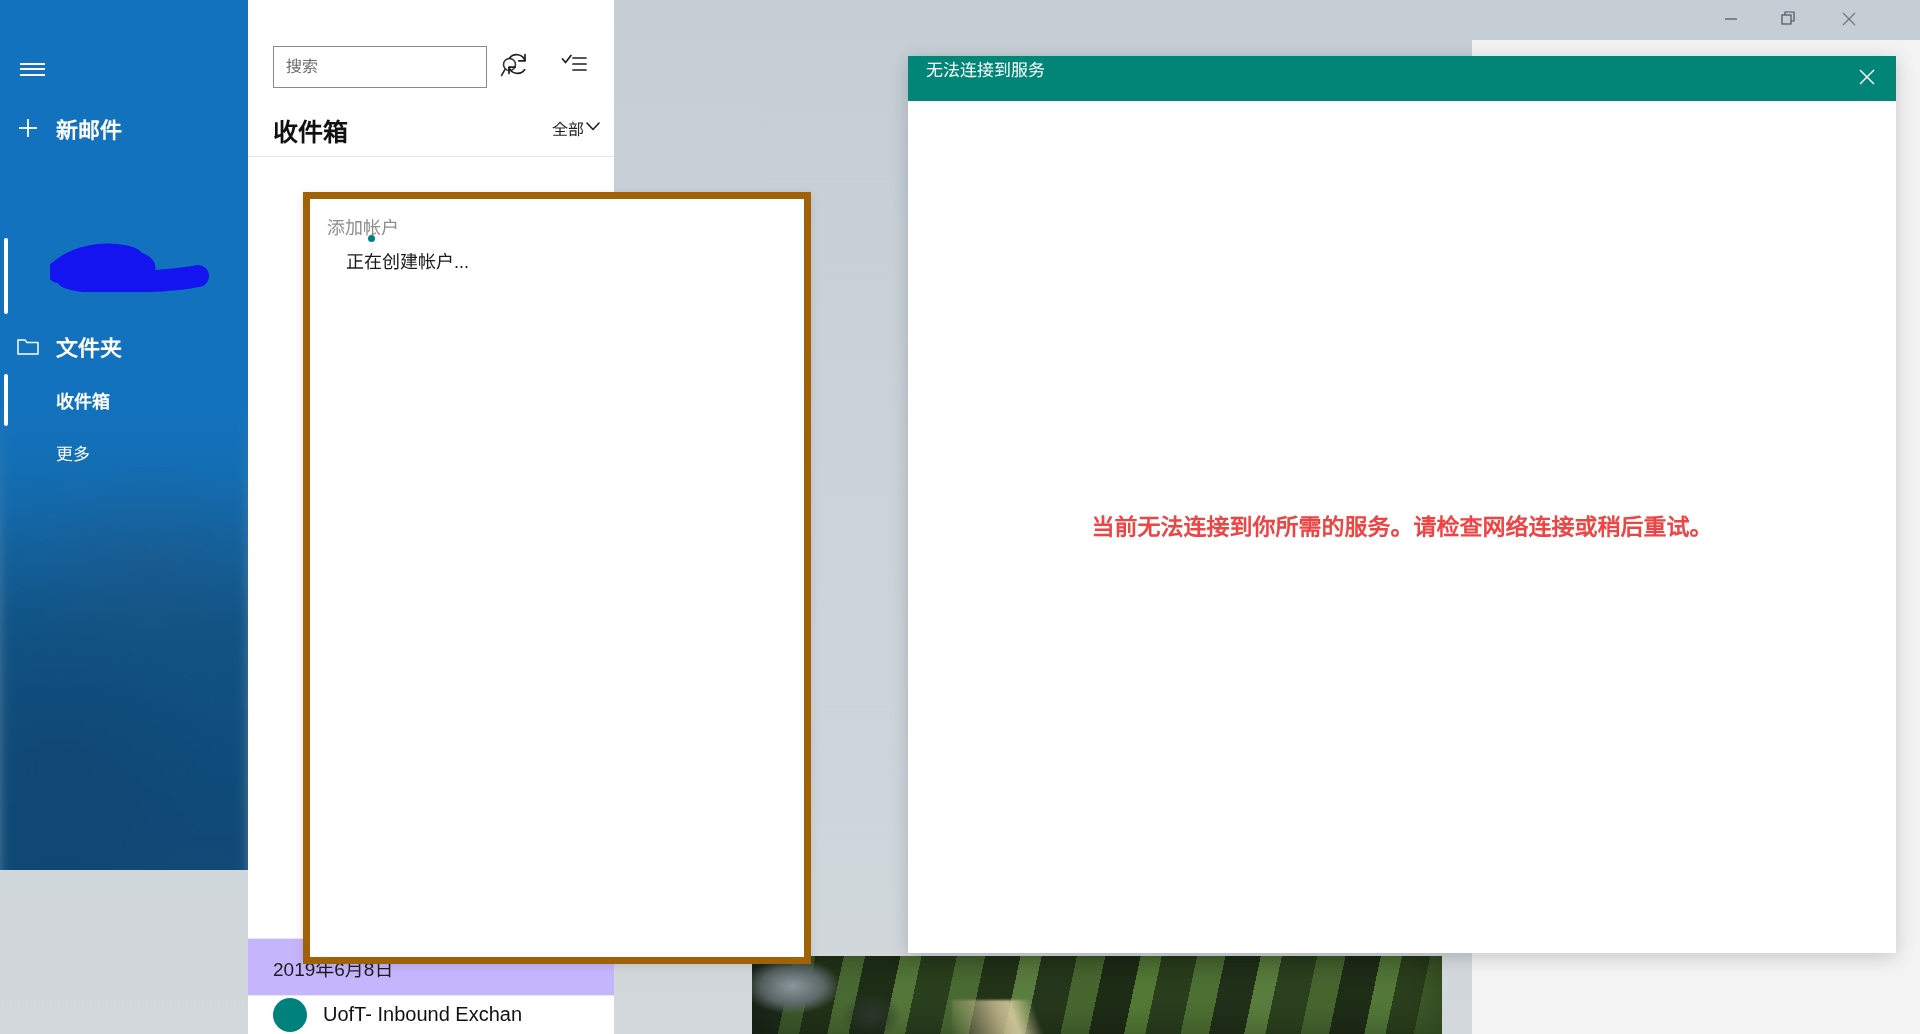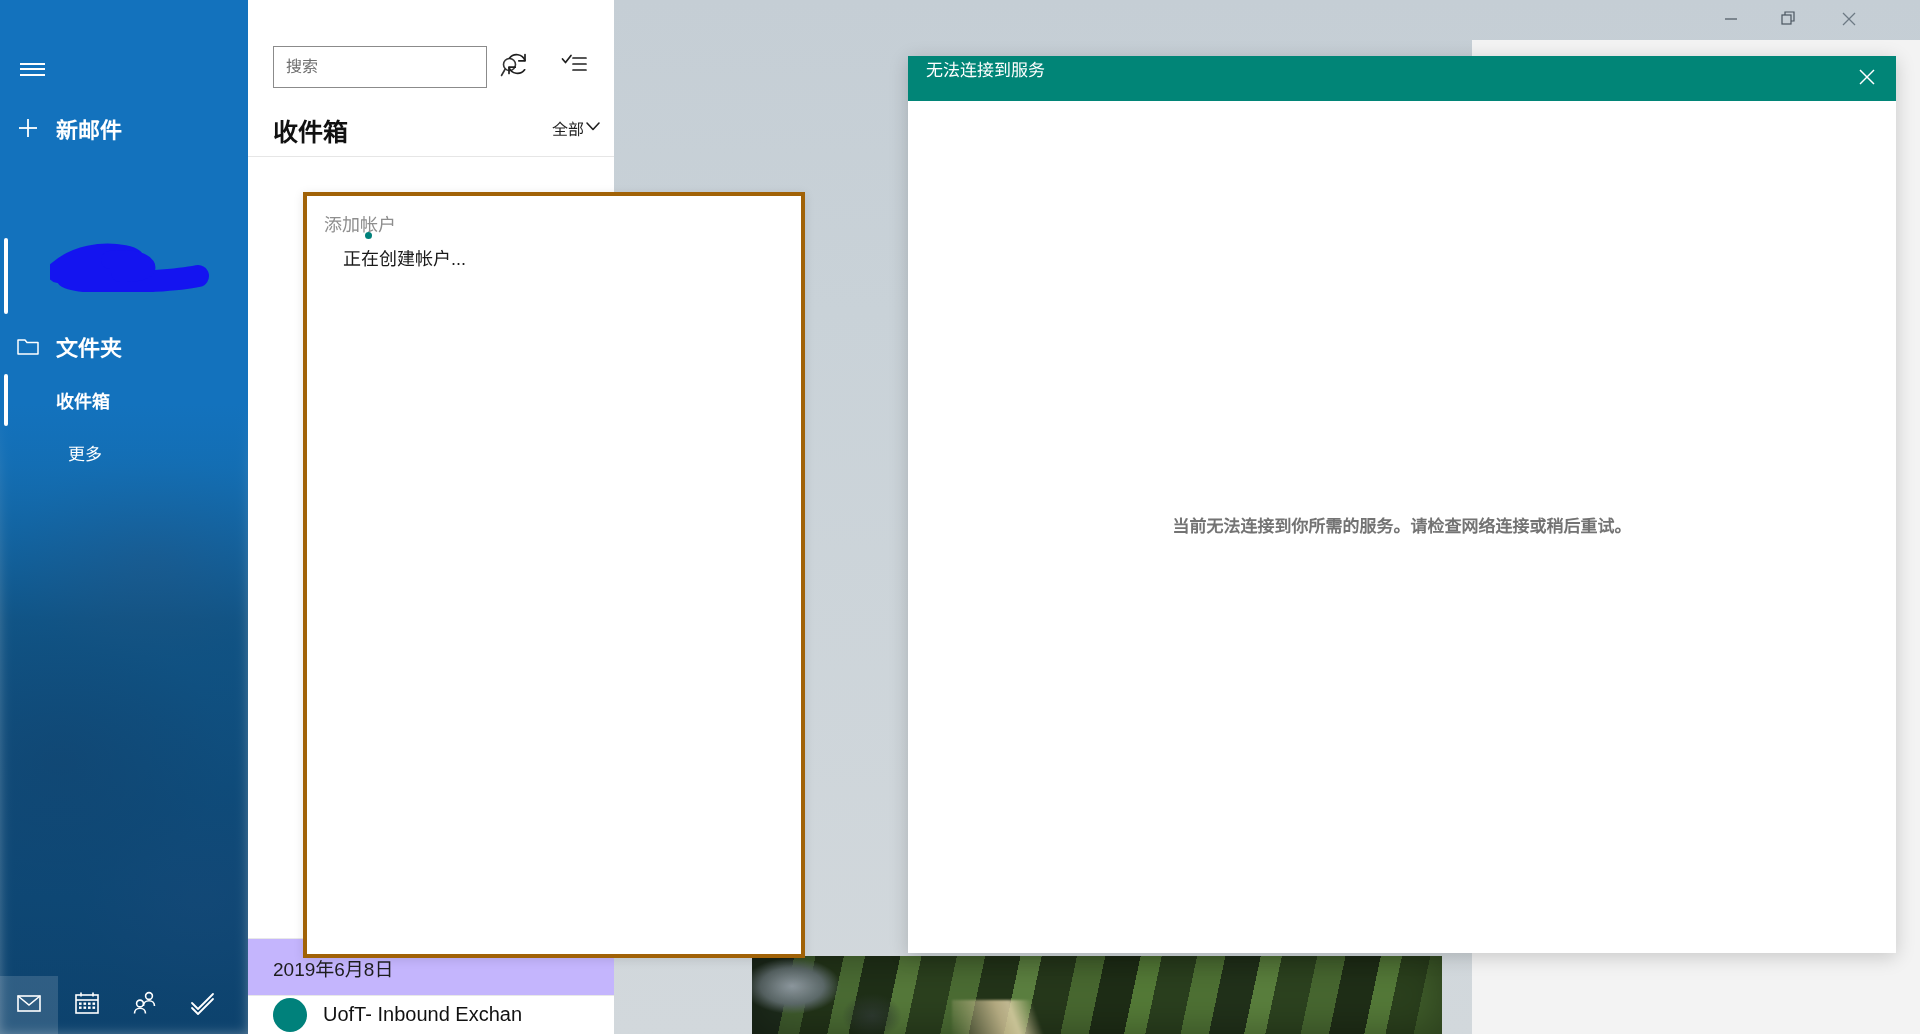--- a/index.html
+++ b/index.html
@@ -71,21 +71,21 @@
     color: #4a5560;
   }
   .winctl.min  { left: 1700px; }
   .winctl.max  { left: 1758px; }
   .winctl.close{ left: 1818px; color: #6d7a84; }
   .winctl svg { display:block; }
 
   
   .nav {
     position: absolute; left: 0; top: 0;
-    width: 248px; height: 1034px;
+    width: 248px; height: 870px;
     overflow: hidden;
     font-family: Liberation Serif, serif;
   }
   .nav-blurphoto {
     position: absolute; left: 0; top: 0;
     width: 248px; height: 1034px;
     background:
       radial-gradient(ellipse 190px 150px at 150px 560px, #2f4f74 0%, rgba(0,0,0,0) 72%),
       radial-gradient(ellipse 220px 180px at 60px 760px, #14395f 0%, rgba(0,0,0,0) 75%),
       radial-gradient(ellipse 160px 140px at 200px 900px, #1a4573 0%, rgba(0,0,0,0) 75%),
@@ -130,21 +130,21 @@
   .row-acct  { top: 176px;  height: 48px; }
   .row-acct  .lbl { font-size: 22px; font-weight: 700; }
 
   .row-folder{ top: 322px;  height: 48px; }
   .row-folder .lbl { font-size: 22px; font-weight: 700; }
 
   .row-inbox { top: 378px;  height: 44px; }
   .row-inbox .lbl { font-size: 18px; font-weight: 700; padding-left: 56px; }
 
   .row-more  { top: 430px;  height: 44px; }
-  .row-more  .lbl { font-size: 17px; font-weight: 400; padding-left: 56px; margin-left: 12px; }
+  .row-more  .lbl { font-size: 17px; font-weight: 400; padding-left: 56px; }
 
   .sel-bar {
     position: absolute; left: 4px;
     width: 4px;
     background: #ffffff;
     border-radius: 2px;
   }
   .sel-acct  { top: 238px; height: 76px; }
   .sel-inbox { top: 374px; height: 52px; }
 
@@ -250,21 +250,21 @@
     margin-left: 16px;
     font-size: 20px; color: #111;
     white-space: nowrap; overflow: hidden;
   }
 
   
   .addacct {
     position: absolute; left: 303px; top: 192px;
     width: 494px; height: 758px;
     background: #ffffff;
-    border: 4px solid #a16207;
+    border: 7px solid #a16207;
     box-shadow: 0 2px 10px rgba(0,0,0,0.10);
   }
   .addacct-title {
     position: absolute; left: 17px; top: 14px;
     font-size: 18px; color: #8e8e8e;
   }
   .addacct-status {
     position: absolute; left: 36px; top: 48px;
     font-size: 18px; color: #1a1a1a;
   }
@@ -298,21 +298,21 @@
     display: flex; align-items: center; justify-content: center;
     color: #ffffff;
   }
   .dialog-body {
     position: absolute; left: 0; top: 45px;
     width: 988px; height: 852px;
     display: flex; align-items: center; justify-content: center;
     background: #ffffff;
   }
   .dialog-msg {
-    font-size: 17px; font-weight: 700; color: #737373;
+    font-size: 23px; font-weight: 700; color: #ef4444;
     text-align: left;
     max-width: 860px;
     line-height: 1.5;
   }
 
   
   .read-pane {
     position: absolute; left: 1472px; top: 40px;
     width: 448px; height: 994px;
     background: #f3f3f3;

